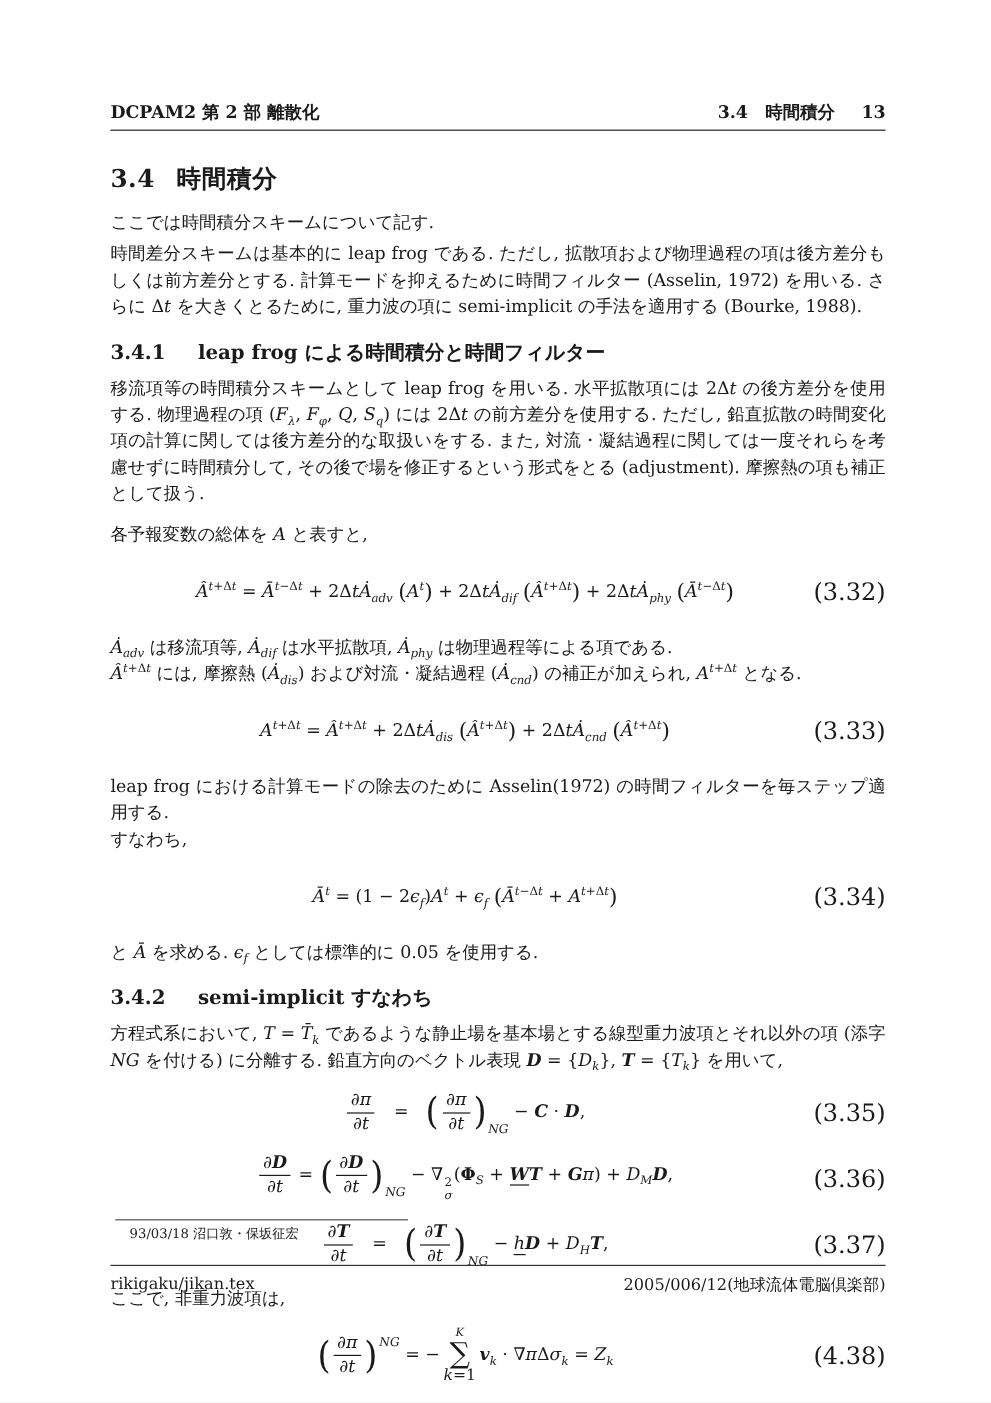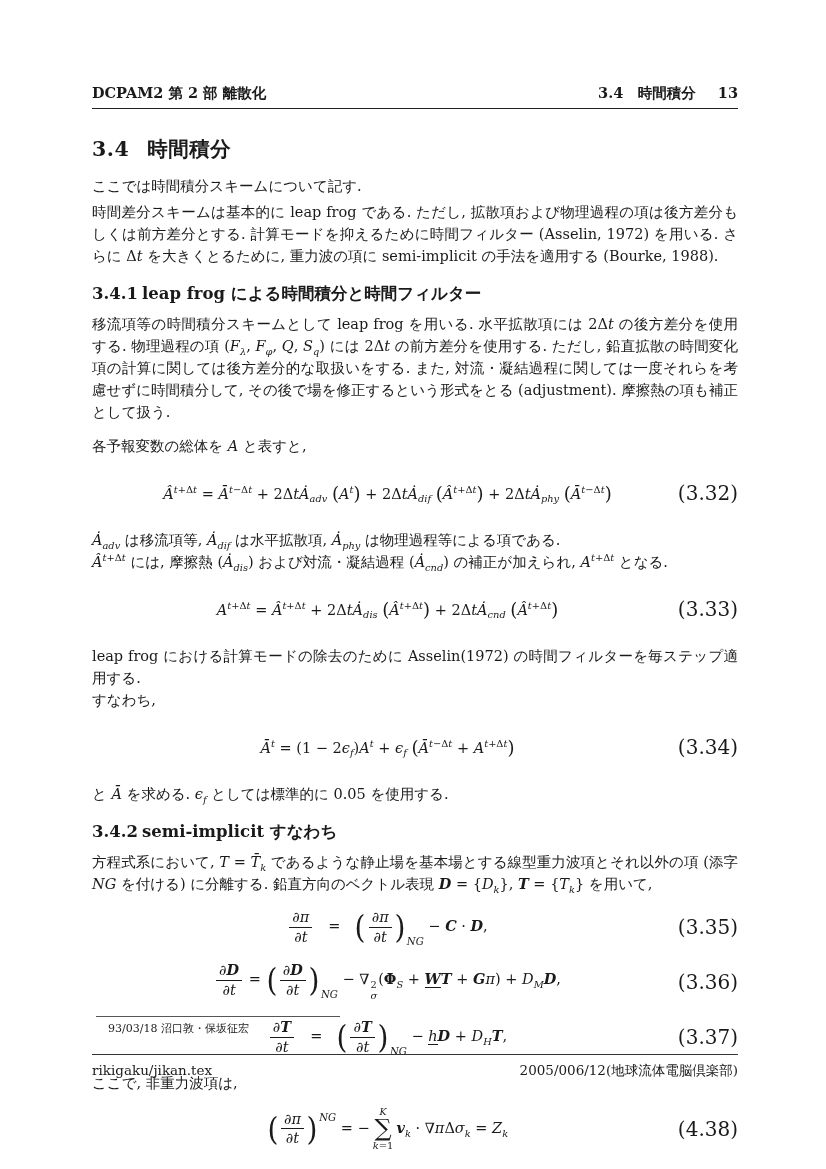--- a/index.html
+++ b/index.html
@@ -11,21 +11,21 @@
   .content{position:absolute; left:92px; top:0; width:646px;}
   
   .running-header{display:flex; justify-content:space-between; align-items:baseline;
     padding-top:84px; font-weight:bold; font-size:14.5px;}
   .running-header .hr-group{display:flex; gap:22px; align-items:baseline;}
   .rule{border:none; border-top:1.4px solid #222; margin:5px 0 0 0;}
   
   h1{font-size:20.5px; font-weight:bold; margin:26px 0 12px 0; letter-spacing:0.5px;}
   h1 .sp{margin-right:18px;}
   h2{font-size:16.5px; font-weight:bold; margin:16px 0 8px 0;}
-  h2 .sp{margin-right:4px;}
+  h2 .sp{margin-right:27px;}
   
   p{font-size:14.5px; line-height:22px; margin:4px 0; text-align:justify;}
   p.tight{margin:12px 0;}
   p i{font-family:"DejaVu Serif","Liberation Serif",serif;}
   sup,sub{font-size:0.68em; line-height:0;}
   
   .eqrow{position:relative; display:flex; align-items:center; justify-content:center;
     font-size:14.5px; margin:21px 0; min-height:30px;}
   .eqrow.tall{min-height:46px; margin:9px 0;}
   .eqbody{text-align:center; padding-right:55px;}
@@ -38,21 +38,21 @@
   .wrel{margin:0 14px;}
   .psub{font-size:0.7em; position:relative; top:1.35em; margin-left:1px;}
   .psup{font-size:0.7em; position:relative; top:-1.15em; margin-left:1px;}
   .ss{display:inline-flex; flex-direction:column; align-items:flex-start; font-size:0.68em;
       line-height:1.1; vertical-align:-0.45em; margin:0 1px;}
   .ul{border-bottom:1.2px solid #1a1a1a;}
   .sum{display:inline-flex; flex-direction:column; align-items:center; vertical-align:middle;
       line-height:1; margin:0 3px;}
   .sum .top{font-size:9.5px; margin-bottom:1px;}
   .sum .sig{font-size:24px; line-height:0.95;}
-  .sum .bot{font-size:10px; margin-top:1px;}
+  .sum .bot{font-size:13px; margin-top:1px;}
   
   .footnote{position:absolute; left:92px; top:1016px; width:646px; font-size:11px;}
   .footnote-rule{width:244px; border:none; border-top:1.6px solid #555; margin:0 0 4px 4px;}
   .footnote-text{padding-left:16px; color:#222;}
   
   .page-footer{position:absolute; left:92px; top:1054px; width:646px; font-size:13.5px;text-align:right;}
   .footer-rule{border:none; border-top:1px solid #333; margin:0 0 7px 0;}
   .footer-line{display:flex; justify-content:space-between;}
 </style>
 </head>

